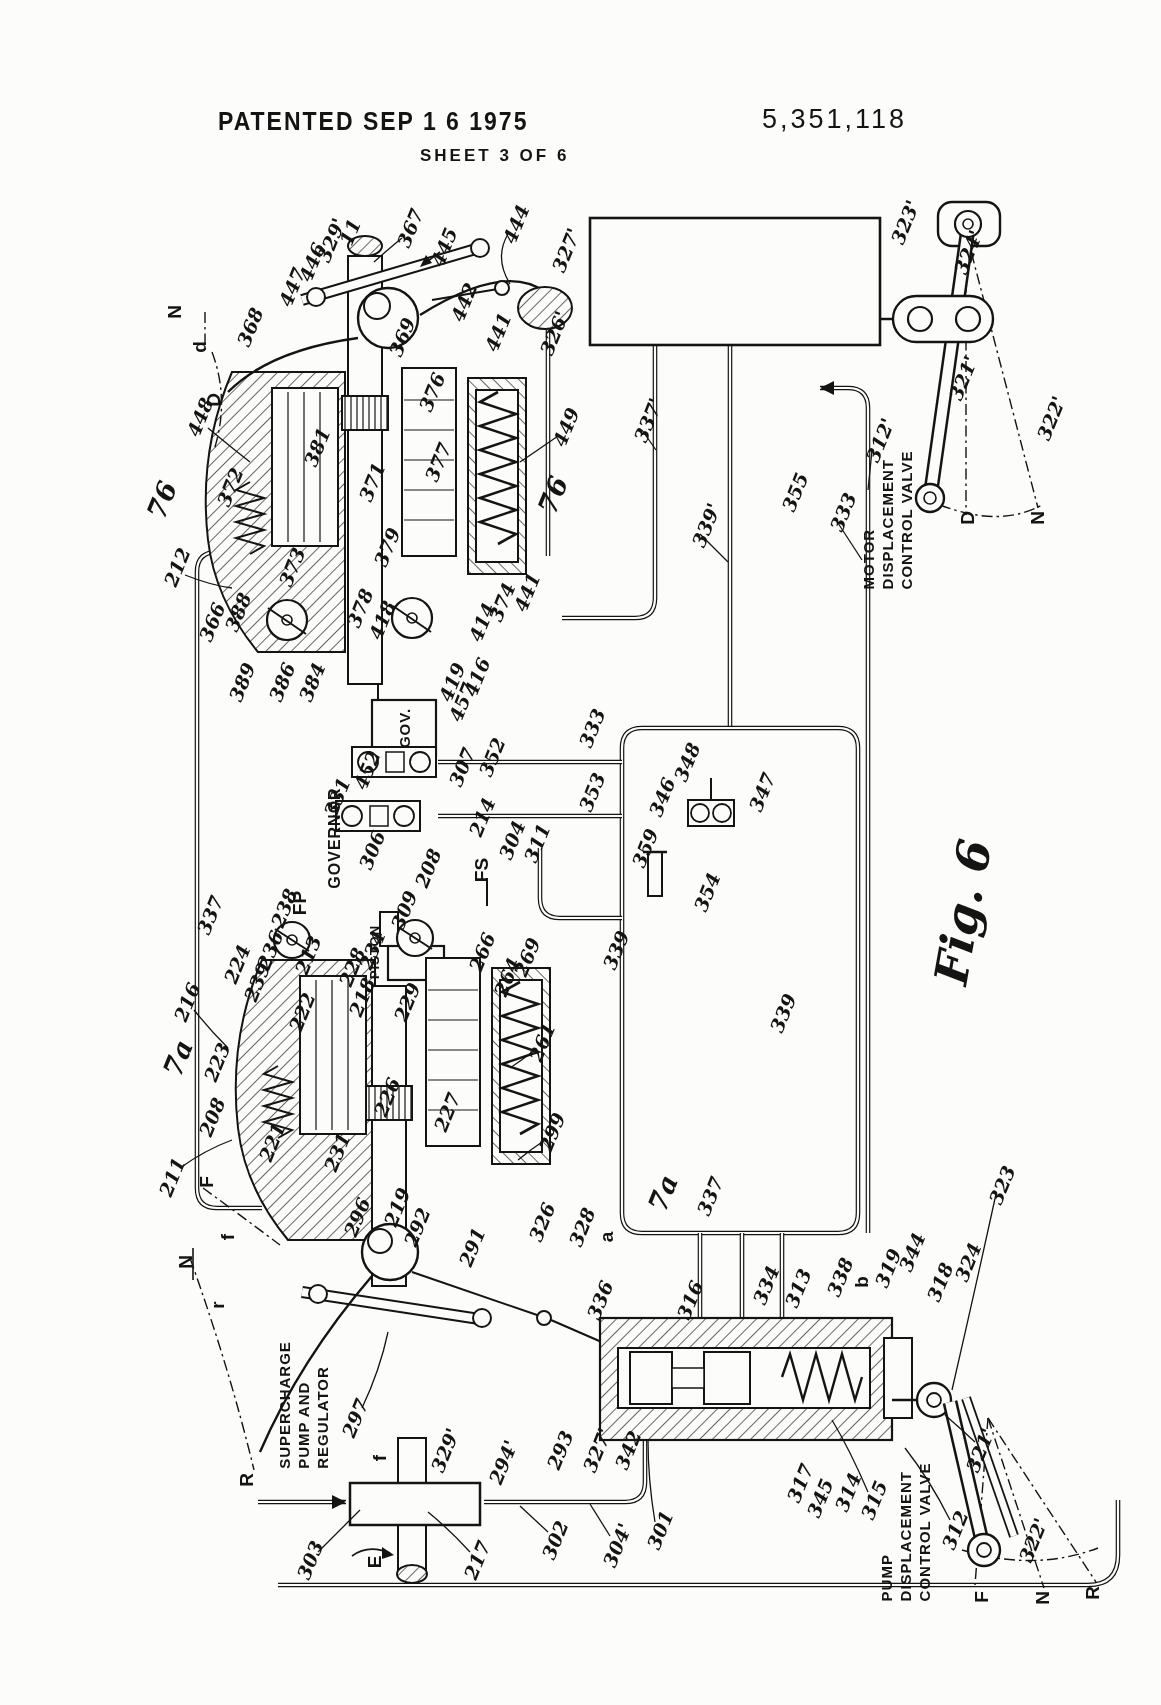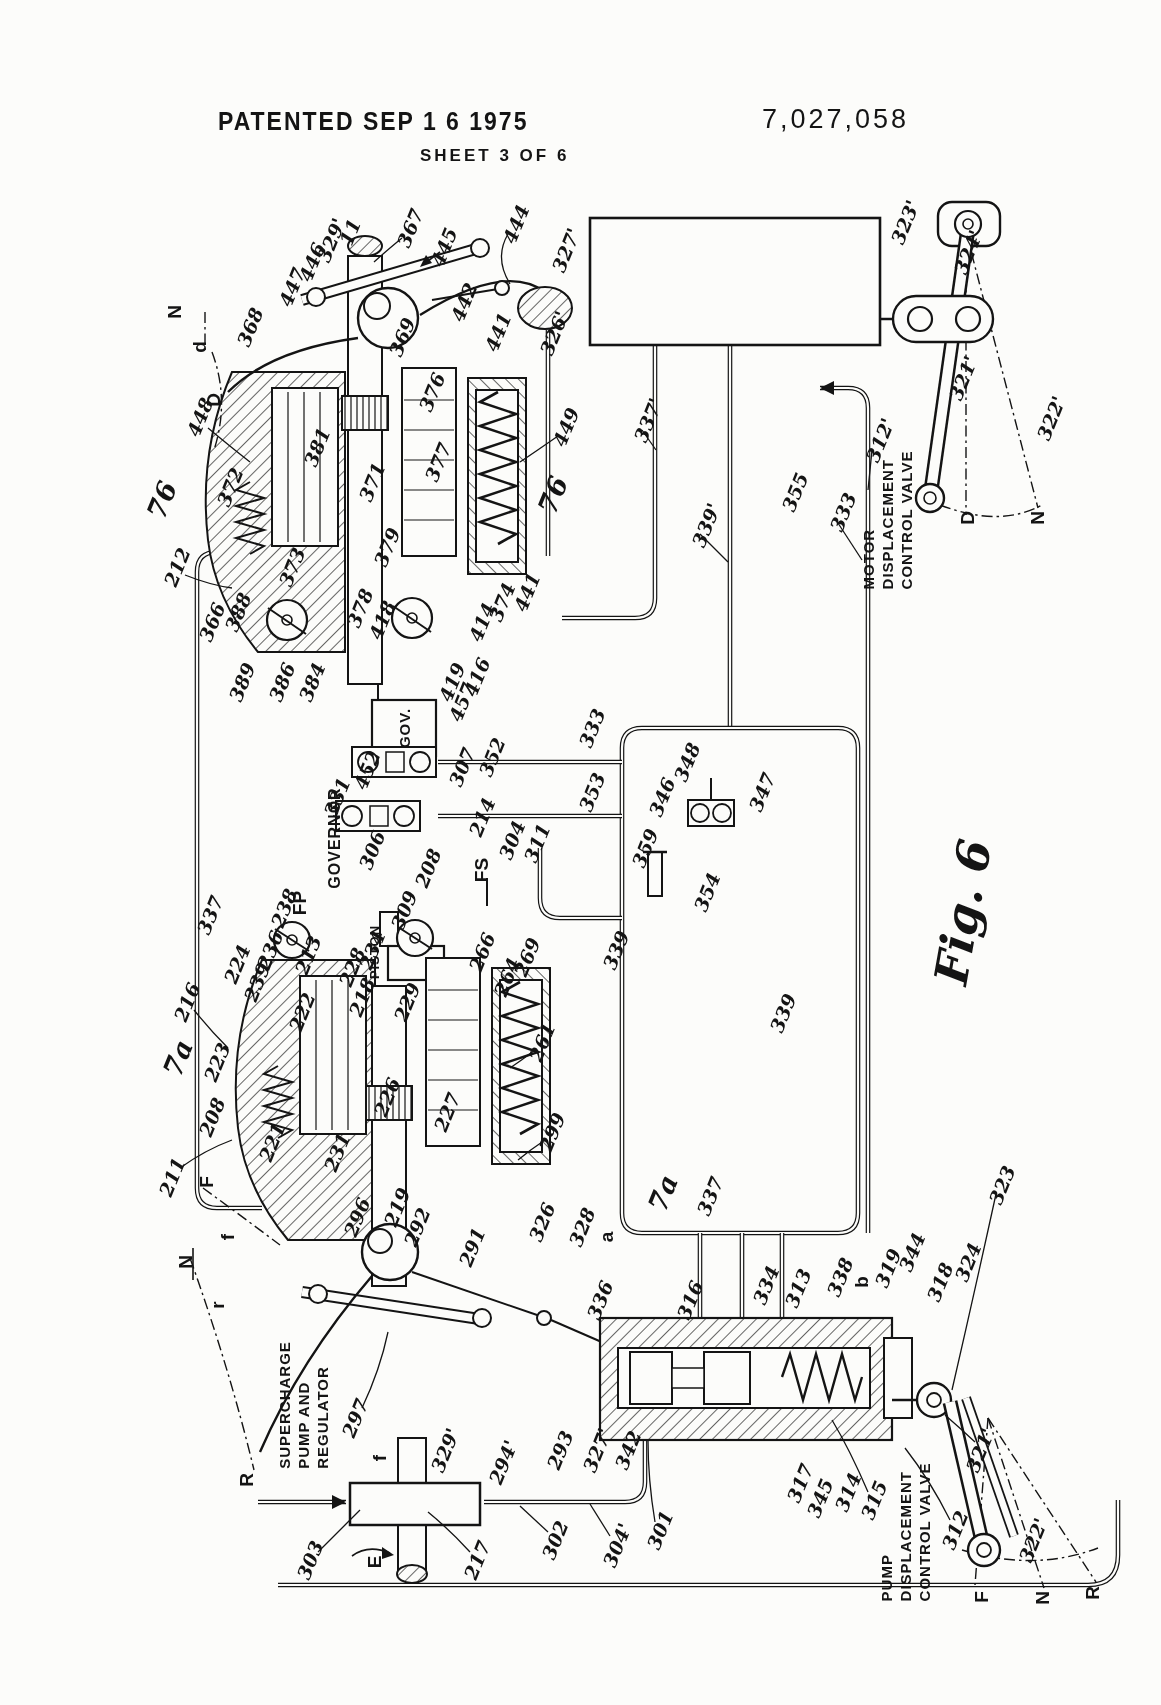--- a/index.html
+++ b/index.html
@@ -26,21 +26,21 @@
   .ln{stroke:#141414;fill:none;}
   .dash{stroke:#141414;stroke-width:1.4;fill:none;stroke-dasharray:11 4 2.5 4;}
   .lead{stroke:#141414;stroke-width:1.3;fill:none;}
 </style>
 </head>
 <body>
 
 <div class="page">
 
   <div class="stamp">PATENTED SEP 1 6 1975</div>
-  <div class="patnum">7,027,058</div>
+  <div class="patnum">5,351,118</div>
   <div class="sheet">SHEET 3 OF 6</div>
 
   <svg width="1161" height="1705" viewBox="0 0 1161 1705">
     <defs>
       <pattern id="h1" patternUnits="userSpaceOnUse" width="9" height="9" patternTransform="rotate(45)">
         <rect width="9" height="9" fill="#fcfcfa"></rect>
           <line x1="0" y1="0" x2="0" y2="9" stroke="#141414" stroke-width="1.3"></line>
       </pattern>
       <pattern id="h2" patternUnits="userSpaceOnUse" width="9" height="9" patternTransform="rotate(135)">
         <rect width="9" height="9" fill="#fcfcfa"></rect>

